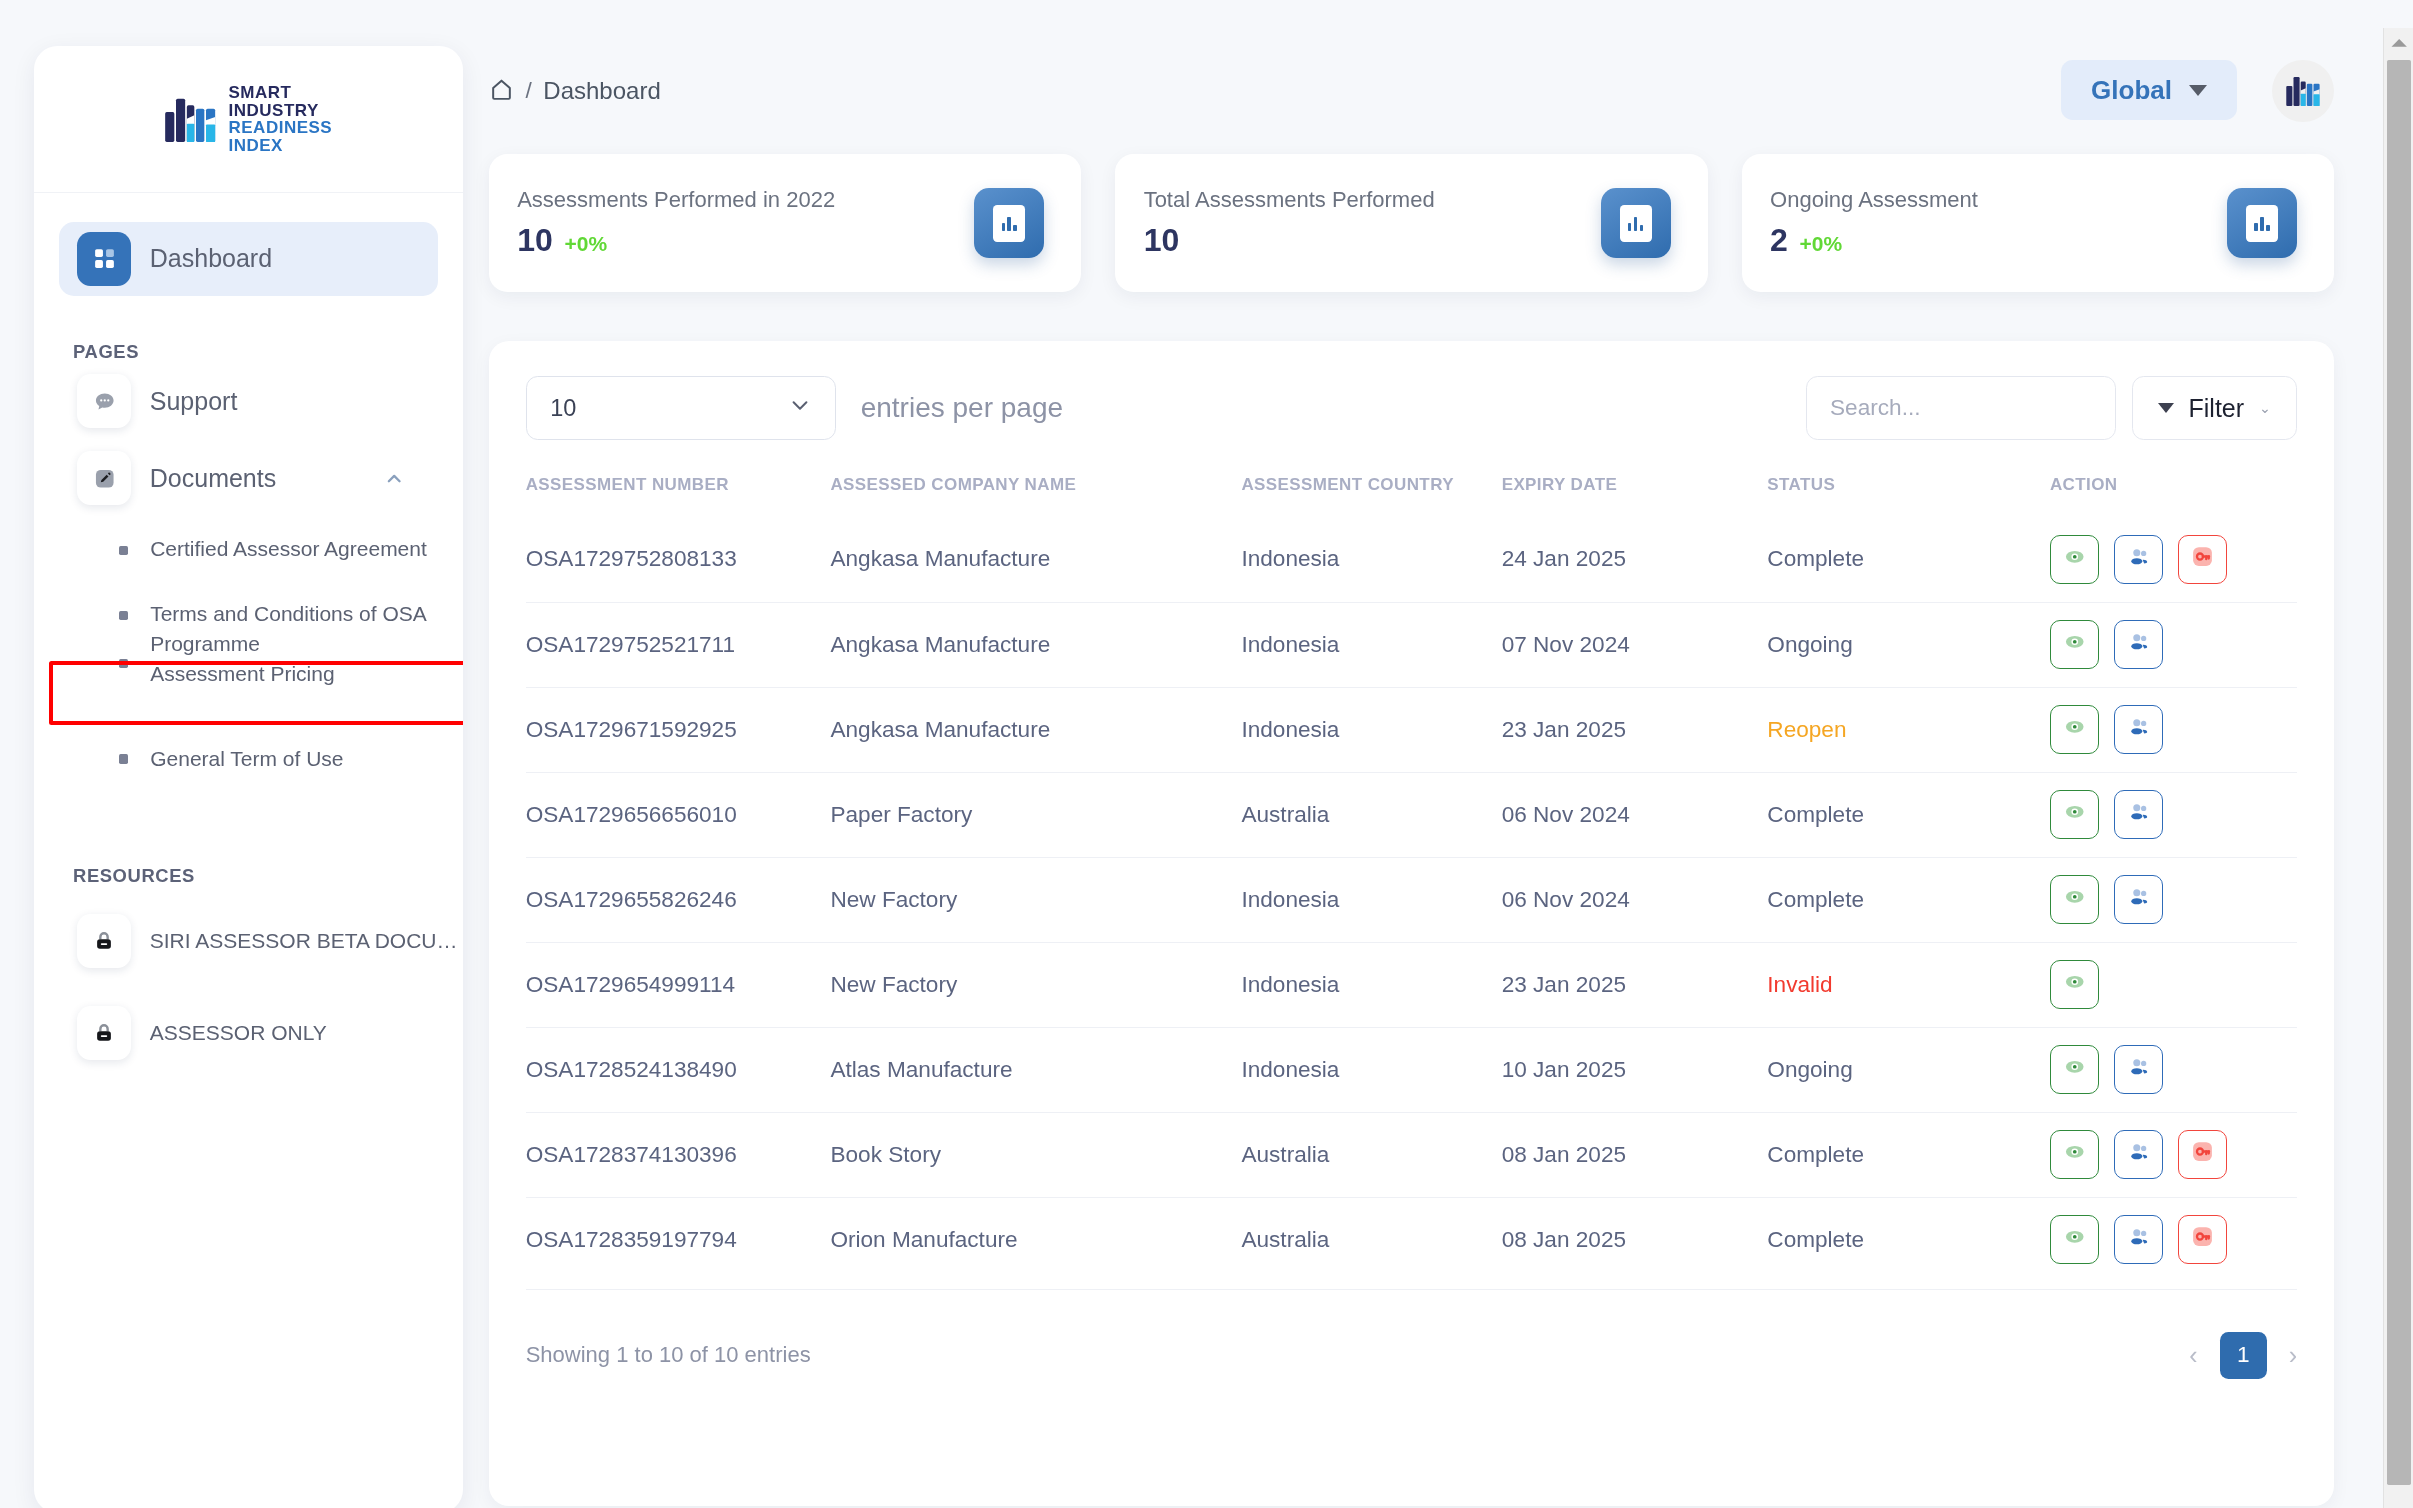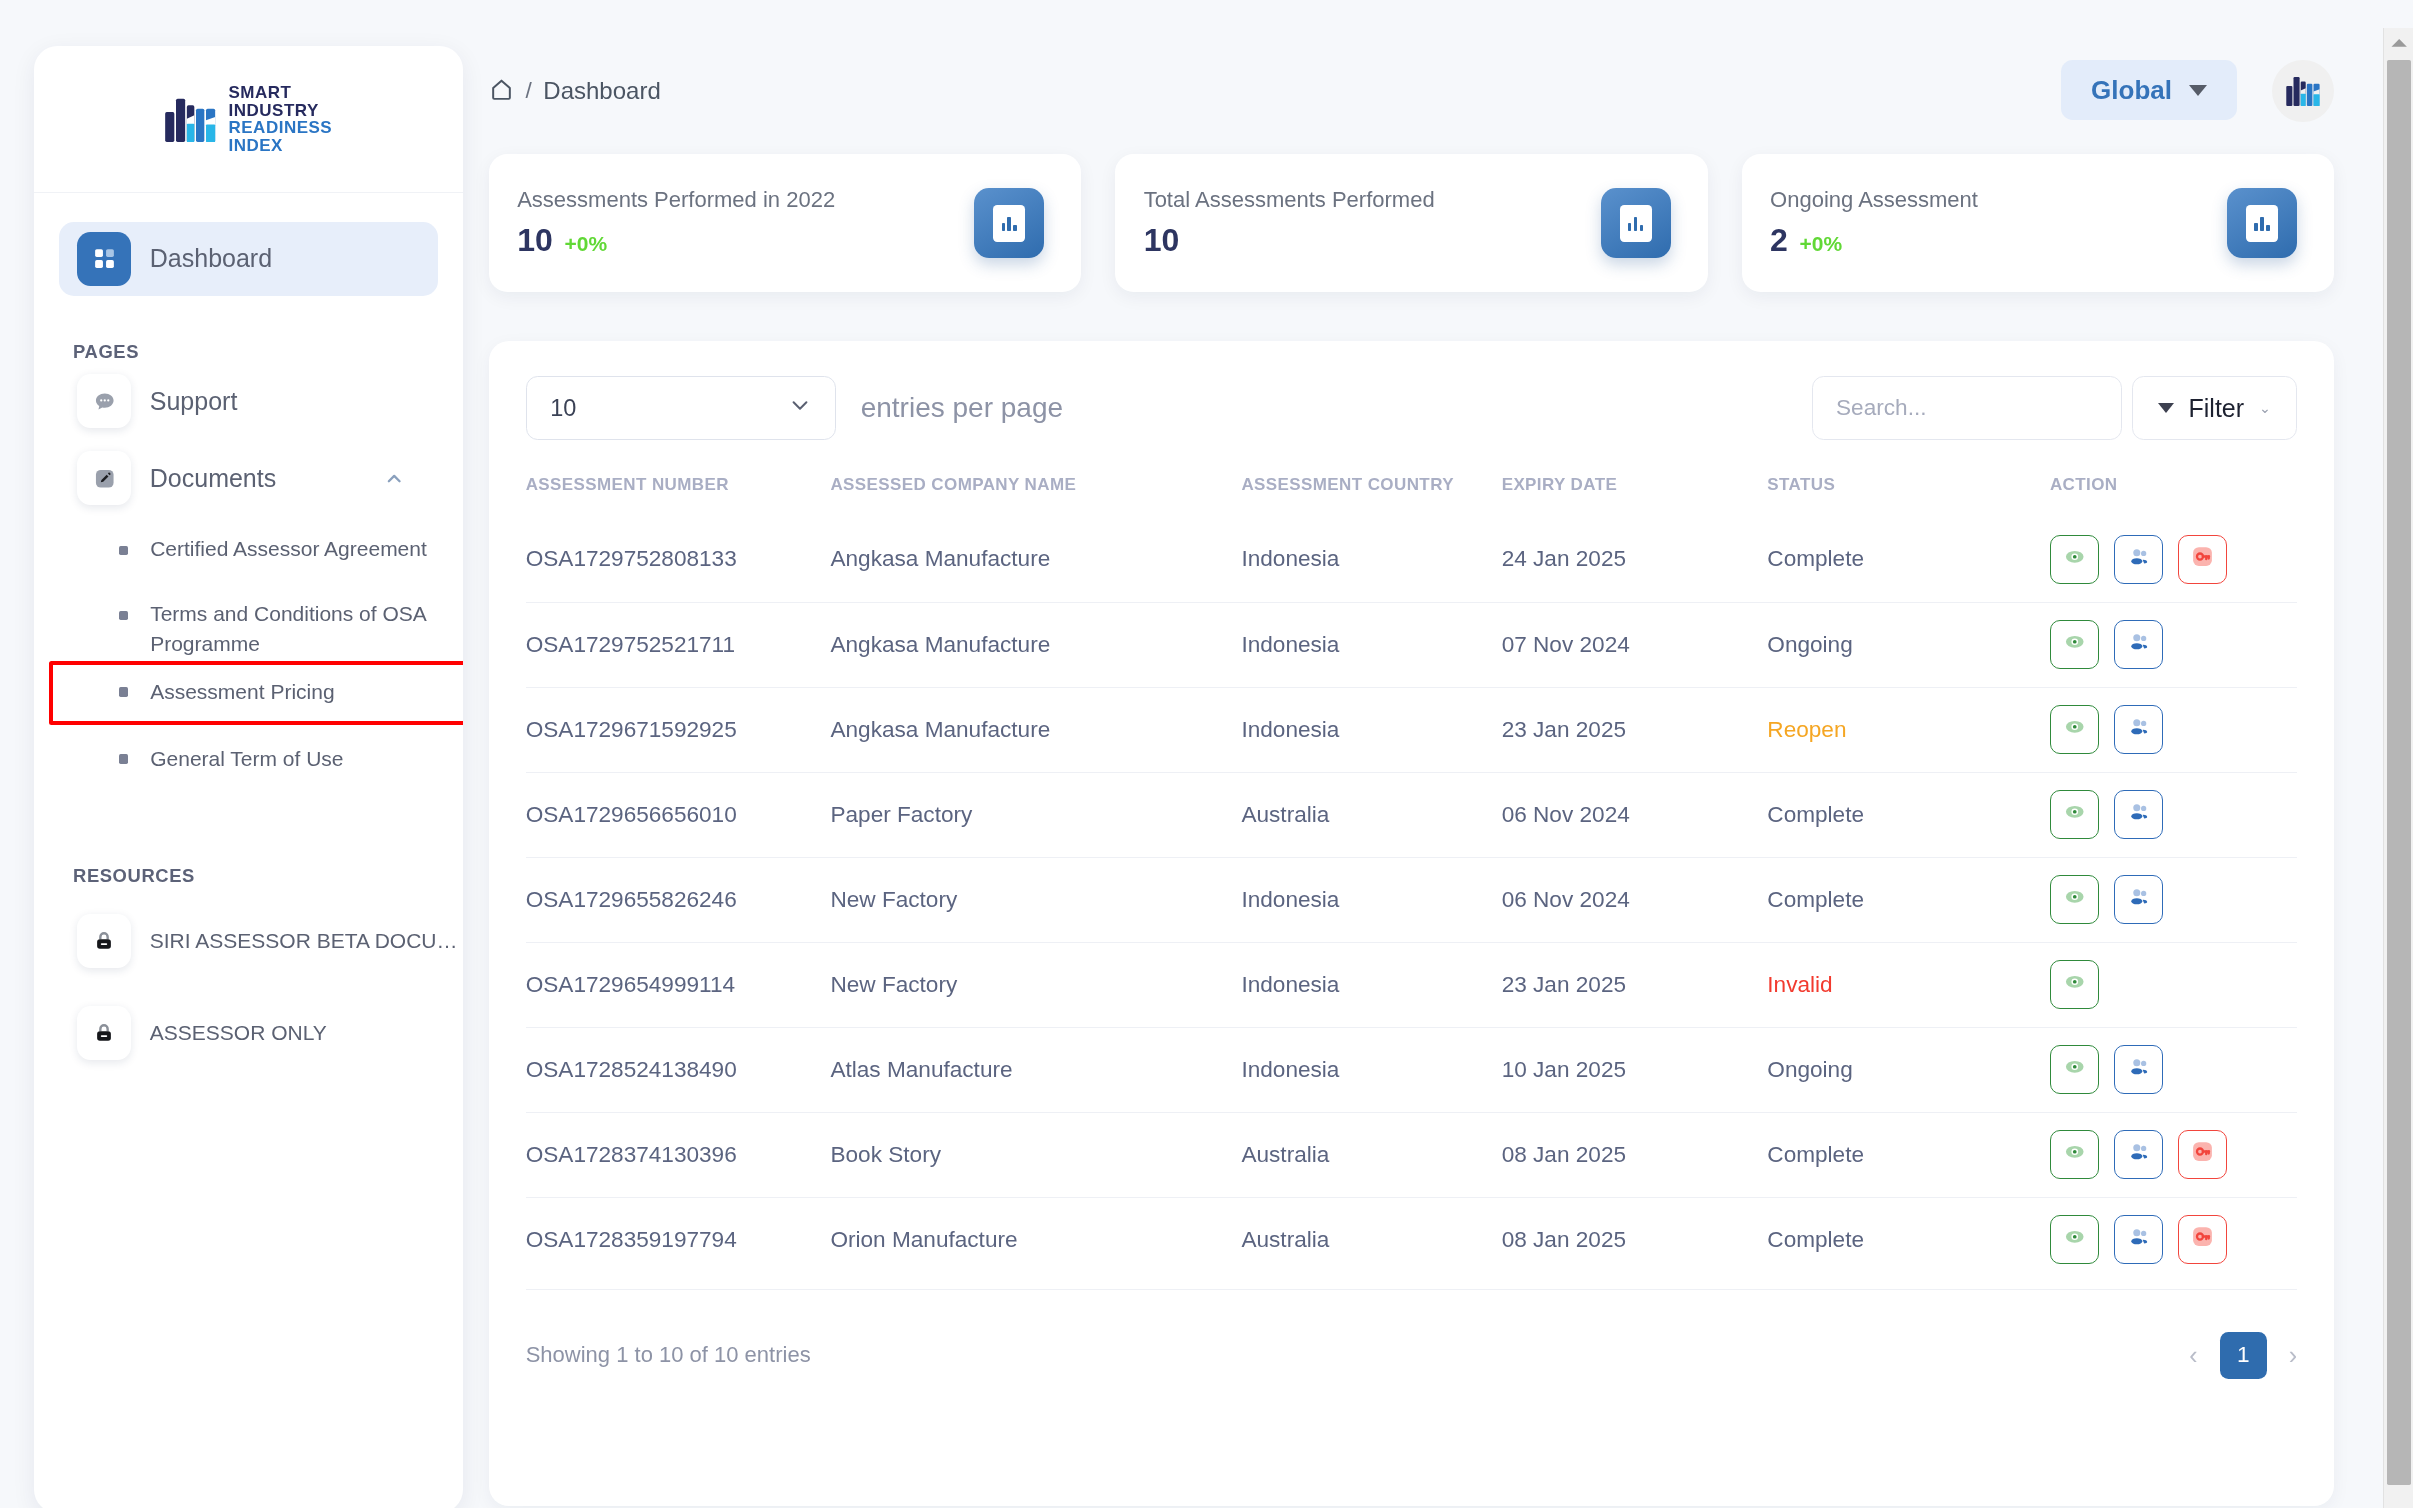--- a/index.html
+++ b/index.html
@@ -125,21 +125,21 @@
   }
   .toolbar { display: flex; align-items: center; justify-content: space-between; }
   .toolbar-left { display: flex; align-items: center; gap: 25px; }
   .select-box {
     width: 310px; height: 64px; border: 0.8px solid #dfe3ec; border-radius: 11.7px;
     display: flex; align-items: center; justify-content: space-between; padding: 0 23.5px;
     background: #fff; cursor: pointer;
   }
   .select-box span { font-size: 23.5px; color: #3b4256; }
   .entries-label { font-size: 28px; color: #8d93a6; }
-  .toolbar-right { display: flex; align-items: center; gap: 10px; }
+  .toolbar-right { display: flex; align-items: center; gap: 16px; }
   .search-box {
     width: 310px; height: 64px; border: 0.8px solid #e4e7ef; border-radius: 11.7px;
     padding: 0 23.5px; font-size: 22.6px; color: #3b4256; font-family: "Liberation Sans", sans-serif;
     background: #fff;
   }
   .search-box::placeholder { color: #a6abbc; }
   .filter-btn {
     height: 64px; border: 0.8px solid #e4e7ef; border-radius: 11.7px; background: #fff;
     display: flex; align-items: center; gap: 15px; padding: 0 25px; cursor: pointer;
   }
@@ -260,21 +260,21 @@
 
     <div style="position:relative; margin-top:11.7px;">
       <div class="subitem" style="height:65px;">
         <span class="bullet"></span>
         <span class="sublabel">Certified Assessor Agreement</span>
       </div>
       <div class="subitem" style="height:65px;">
         <span class="bullet"></span>
         <span class="sublabel">Terms and Conditions of OSA Programme</span>
       </div>
-      <div class="subitem" style="height:67px; align-items:center;">
+      <div class="subitem" style="height:67px; ">
         <span class="bullet" style="margin-top:0;"></span>
         <span class="sublabel" style="padding-top:0;">Assessment Pricing</span>
       </div>
       <div class="highlight-box" style="top:132px;"></div>
       <div class="subitem" style="height:67px; align-items:center;">
         <span class="bullet" style="margin-top:0;"></span>
         <span class="sublabel" style="padding-top:0;">General Term of Use</span>
       </div>
     </div>
 

